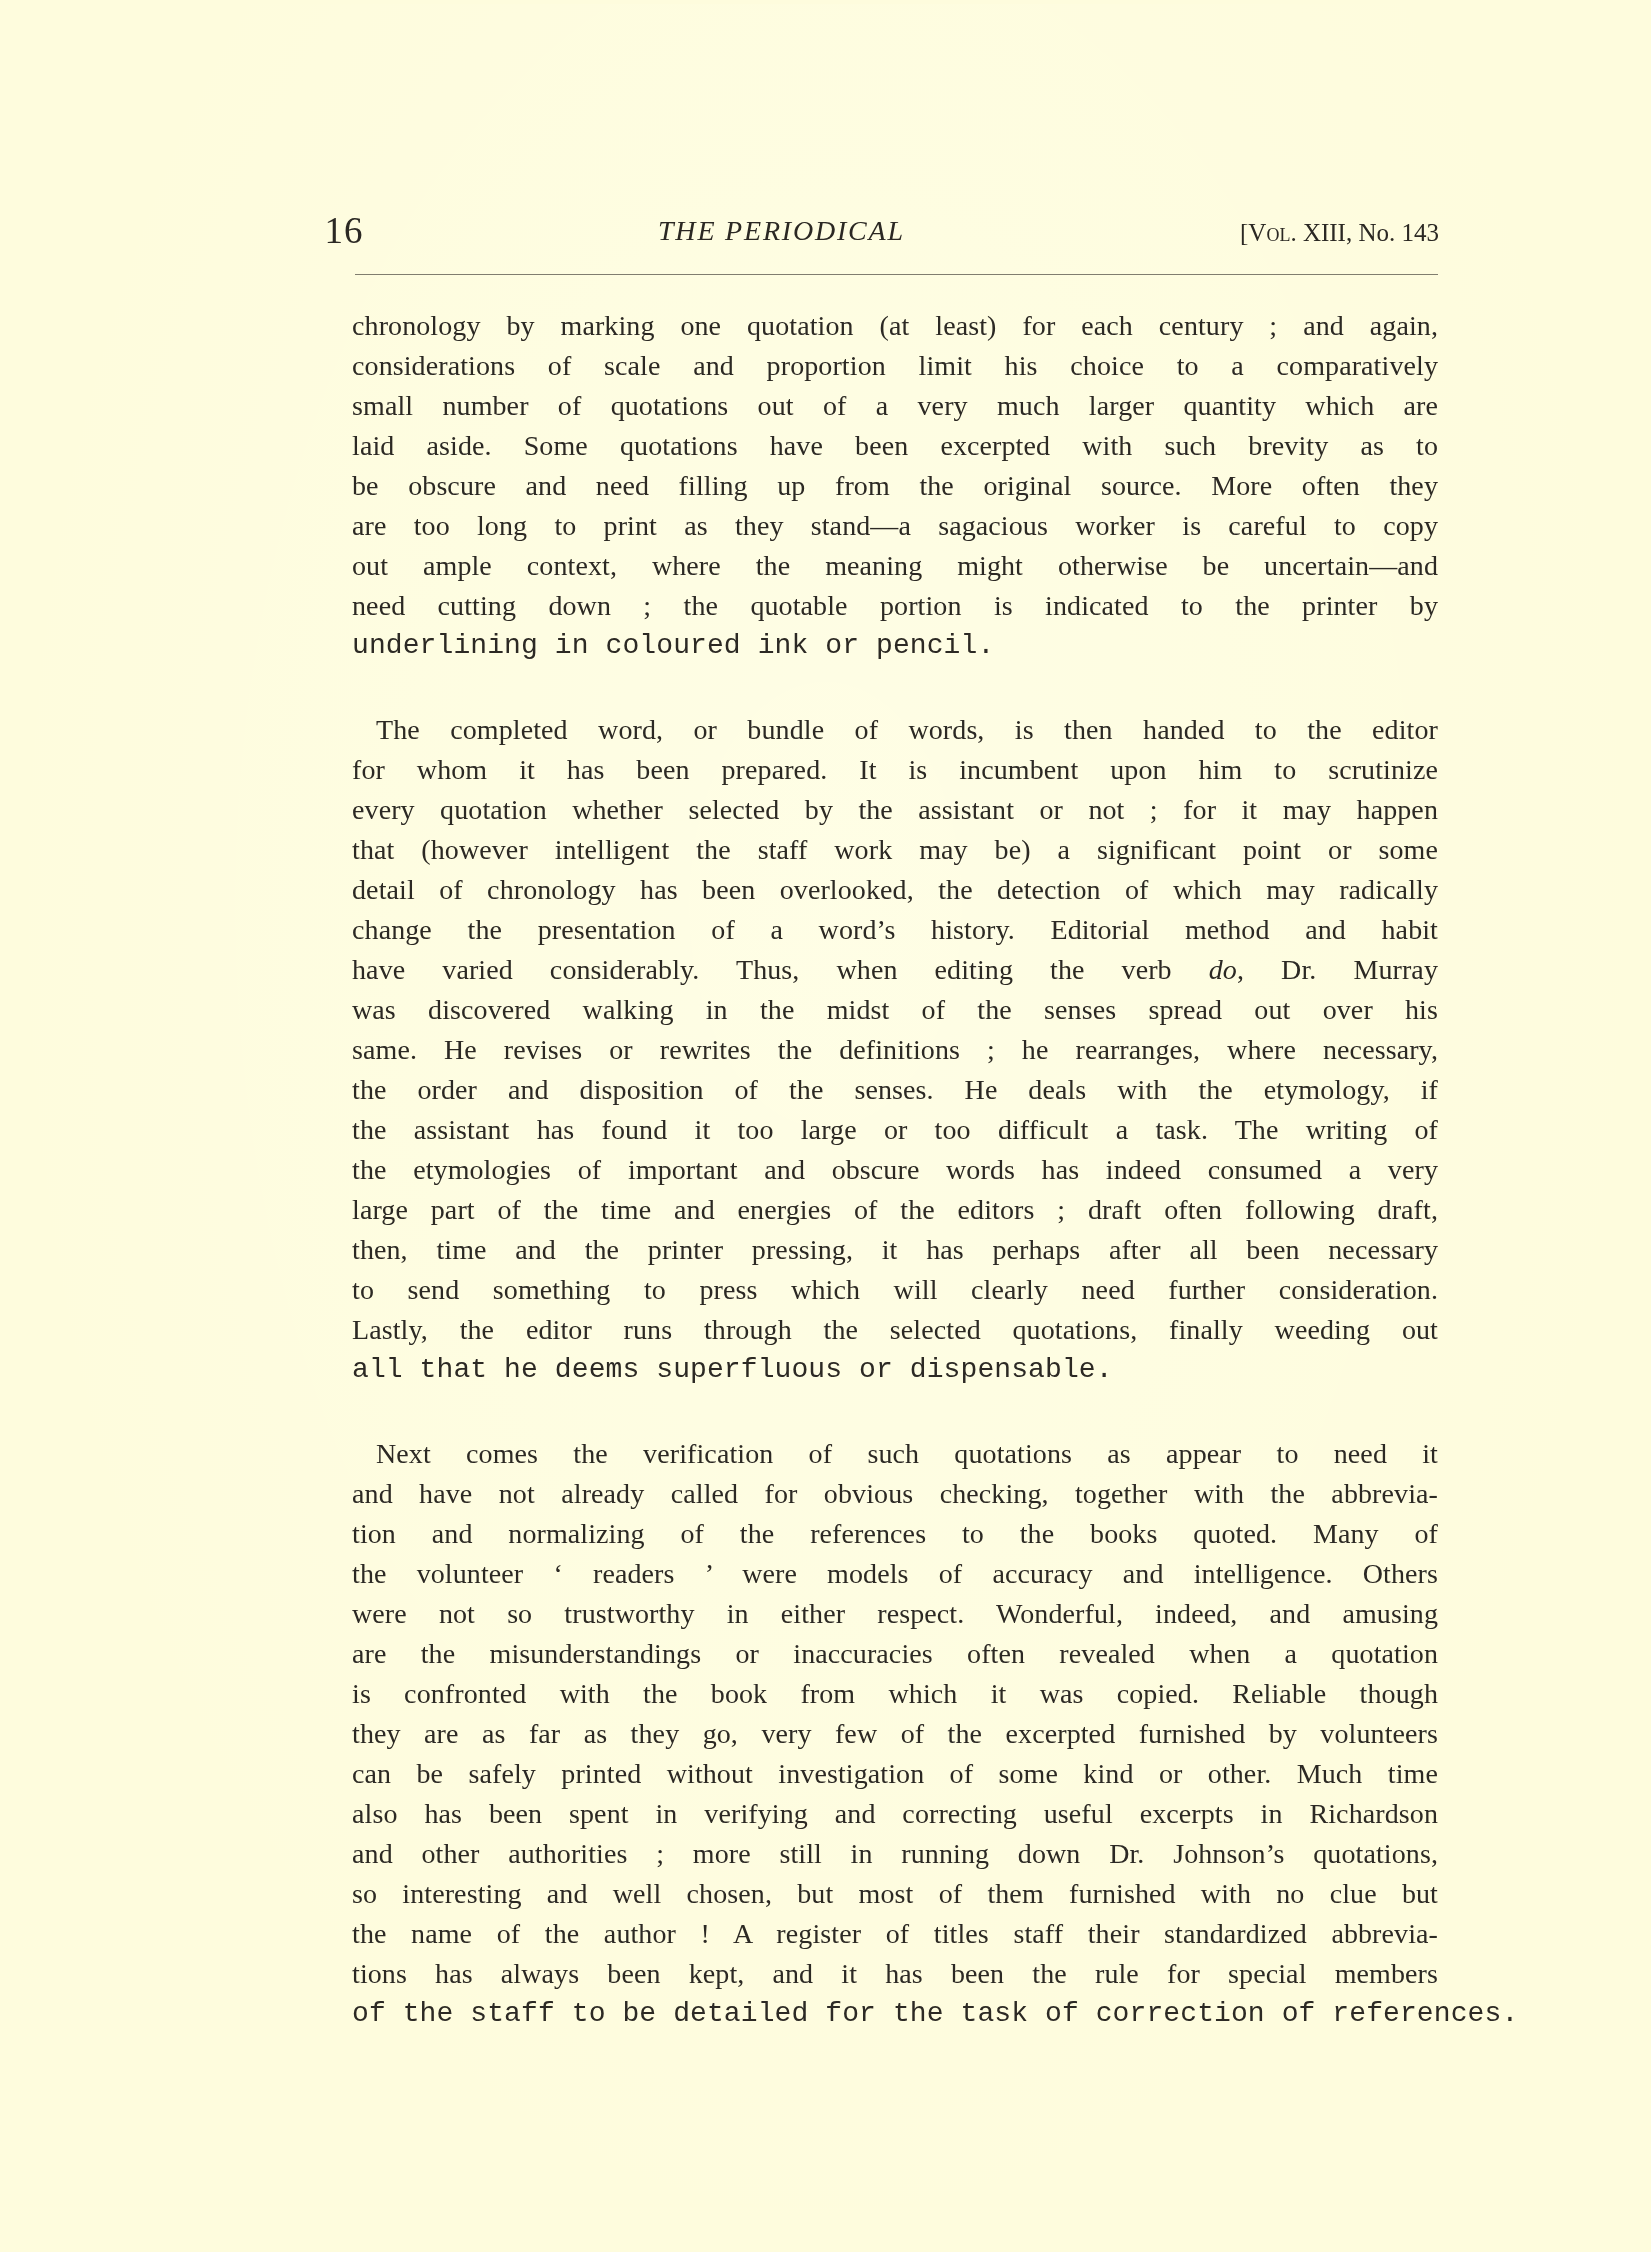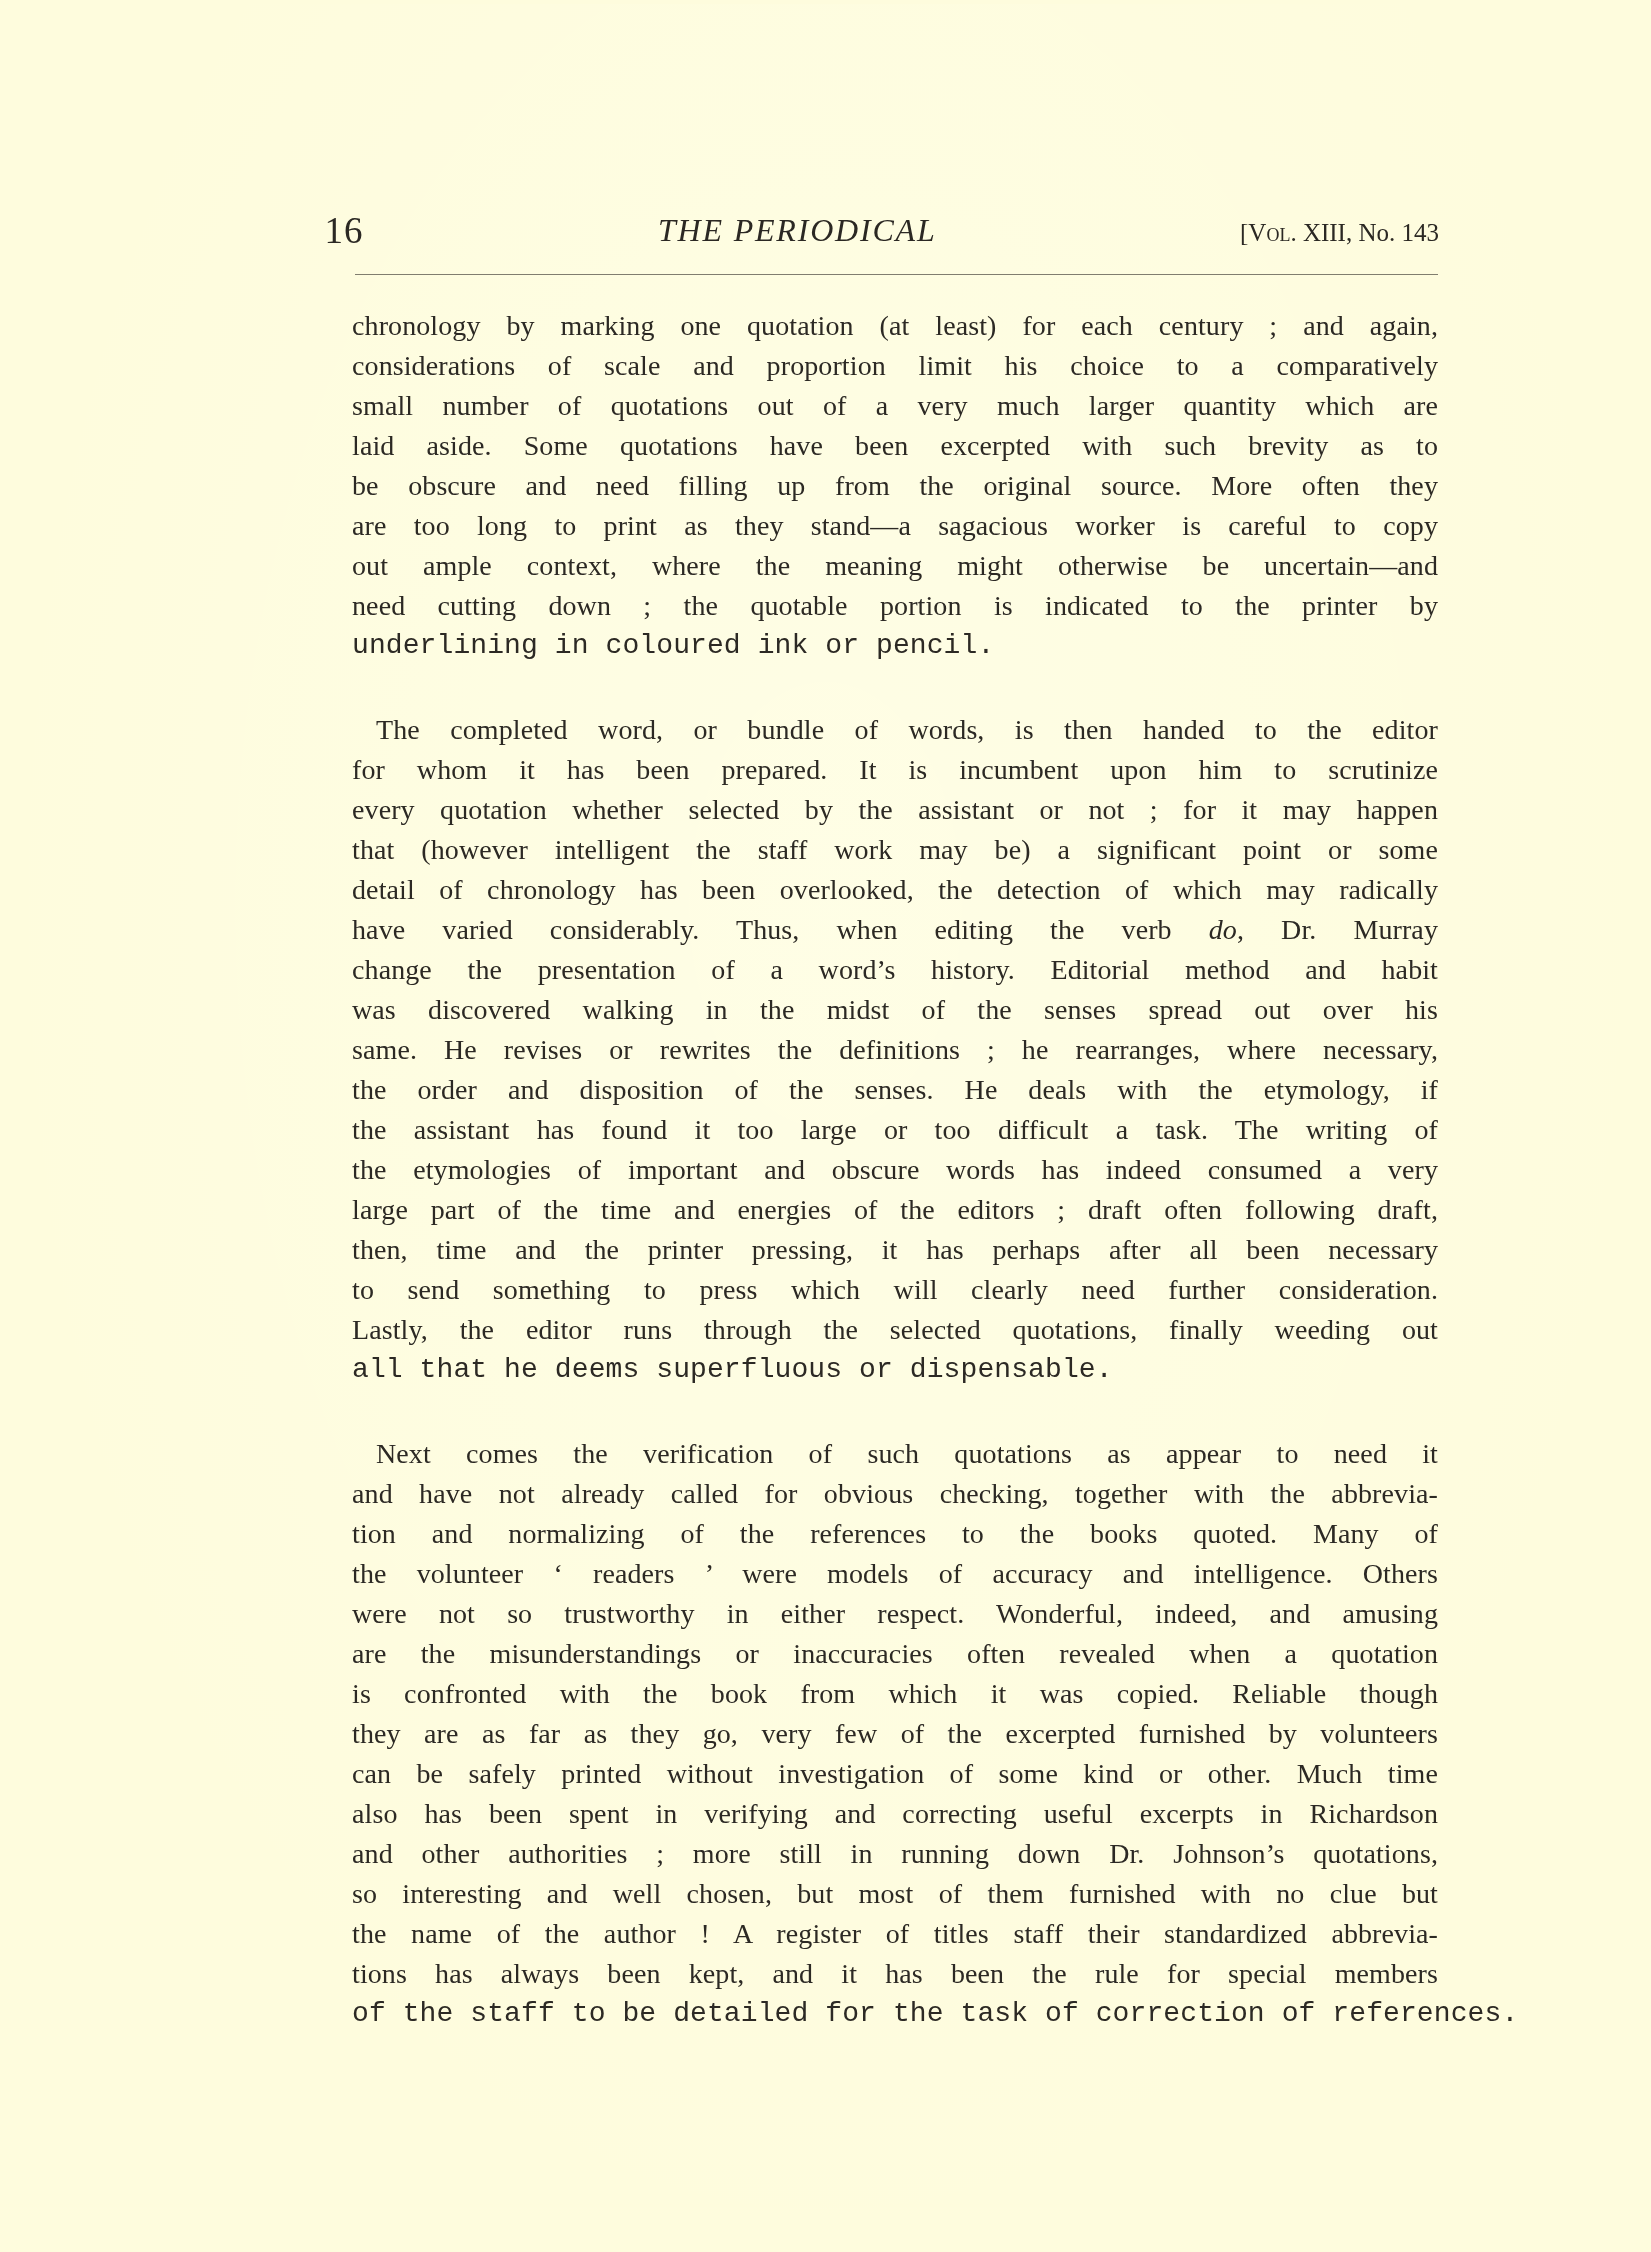--- a/index.html
+++ b/index.html
@@ -36,21 +36,21 @@
     top: 0;
     font-size: 37px;
     line-height: 55px;
     letter-spacing: 0.9px;
     color: #2b2823;
   }
   .journal-title {
     position: absolute;
     left: 338px;
     top: 0;
-    font-size: 32px;
+    font-size: 28px;
     line-height: 55px;
     font-style: italic;
     letter-spacing: 1.8px;
     color: #2b2823;
   }
   .issue-ref {
     position: absolute;
     right: 0;
     top: 1.8px;
     font-size: 25px;
@@ -121,22 +121,22 @@
       <div class="line">be obscure and need filling up from the original source.  More often they</div>
       <div class="line">are too long to print as they stand—a sagacious worker is careful to copy</div>
       <div class="line">out ample context, where the meaning might otherwise be uncertain—and</div>
       <div class="line">need cutting down ; the quotable portion is indicated to the printer by</div>
       <div class="line last">underlining in coloured ink or pencil.</div>
       <div class="line indent">The completed word, or bundle of words, is then handed to the editor</div>
       <div class="line">for whom it has been prepared.  It is incumbent upon him to scrutinize</div>
       <div class="line">every quotation whether selected by the assistant or not ; for it may happen</div>
       <div class="line">that (however intelligent the staff work may be) a significant point or some</div>
       <div class="line">detail of chronology has been overlooked, the detection of which may radically</div>
+      <div class="line">change the presentation of a word’s history.  Editorial method and habit</div>
       <div class="line"><span>have varied considerably.  Thus, when editing the verb </span><span class="it">do</span><span>, Dr. Murray</span></div>
-      <div class="line">change the presentation of a word’s history.  Editorial method and habit</div>
       <div class="line">was discovered walking in the midst of the senses spread out over his</div>
       <div class="line">same.  He revises or rewrites the definitions ; he rearranges, where necessary,</div>
       <div class="line">the order and disposition of the senses.  He deals with the etymology, if</div>
       <div class="line">the assistant has found it too large or too difficult a task.  The writing of</div>
       <div class="line">the etymologies of important and obscure words has indeed consumed a very</div>
       <div class="line">large part of the time and energies of the editors ; draft often following draft,</div>
       <div class="line">then, time and the printer pressing, it has perhaps after all been necessary</div>
       <div class="line">to send something to press which will clearly need further consideration.</div>
       <div class="line">Lastly, the editor runs through the selected quotations, finally weeding out</div>
       <div class="line last">all that he deems superfluous or dispensable.</div>

